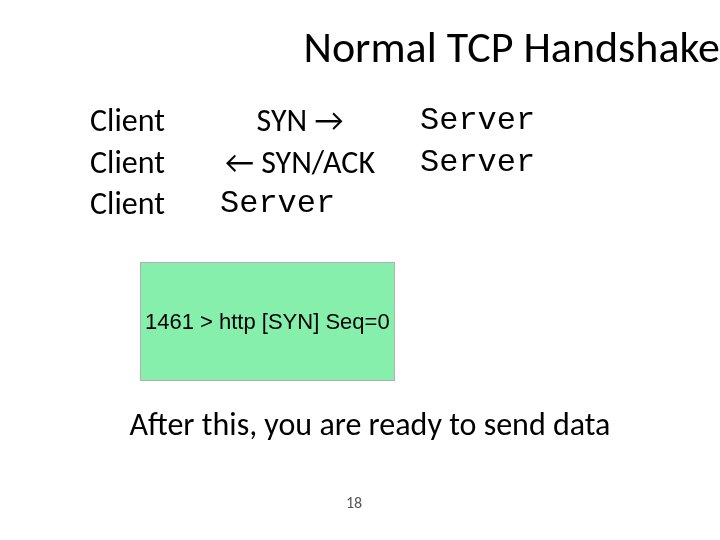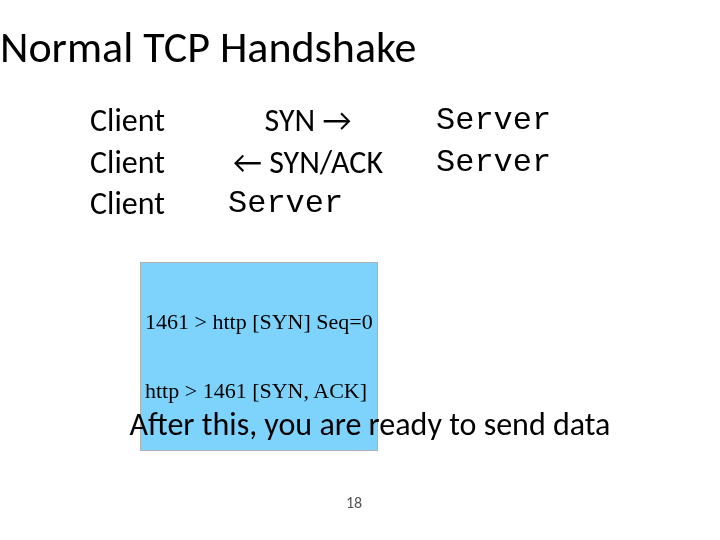--- a/index.html
+++ b/index.html
@@ -15,52 +15,52 @@
     position: relative;
     width: 720px;
     height: 540px;
     box-sizing: border-box;
   }
   .title {
     position: absolute;
     top: 20px;
     left: 0;
     width: 720px;
-    text-align: left;
+    text-align: right;
     font-size: 44px;
     font-weight: 400;
   }
   .handshake {
     position: absolute;
     top: 100px;
     left: 90px;
     font-size: 32px;
     line-height: 1.3;
   }
   .handshake-row {
     display: flex;
     align-items: center;
-    gap: 8px;
   }
   .hs-client { width: 110px; text-align: left; }
   .hs-mid   { width: 200px; text-align: center; white-space: pre; }
   .hs-server{ width: 120px; text-align: left; padding-left: 20px; font-family: Liberation Mono, monospace; }
 
   .capture {
     position: absolute;
     top: 262px;
     left: 140px;
-    background: #7dd3fc;
+    background: #86efac;
     border: 1px solid #b0b0b0;
     padding: 1px 4px 1px 4px;
-    font-family: Liberation Serif, serif;
+    font-family: Liberation Sans, sans-serif;
     font-size: 22px;
     line-height: 1.05;
     color: #000;
     white-space: pre;
+    text-align: center;
   }
   .capture .crow { display: block; }
 
   .footer-text {
     position: absolute;
     top: 405px;
     left: 10px;
     width: 720px;
     text-align: center;
     font-size: 32px;
@@ -94,20 +94,19 @@
       <span class="hs-server">Server</span>
     </div>
     <div class="handshake-row">
       <span class="hs-client">Client</span>
       <span class="hs-server">Server</span>
     </div>
   </div>
 
   <div class="capture">
     <span class="crow">1461 &gt; http [SYN] Seq=0</span>
-    <span class="crow">http &gt; 1461 [SYN, ACK]</span>
   </div>
 
   <div class="footer-text">After this, you are ready to send data</div>
 
   <div class="pagenum">18</div>
 
 </div>
 
 </body></html>

